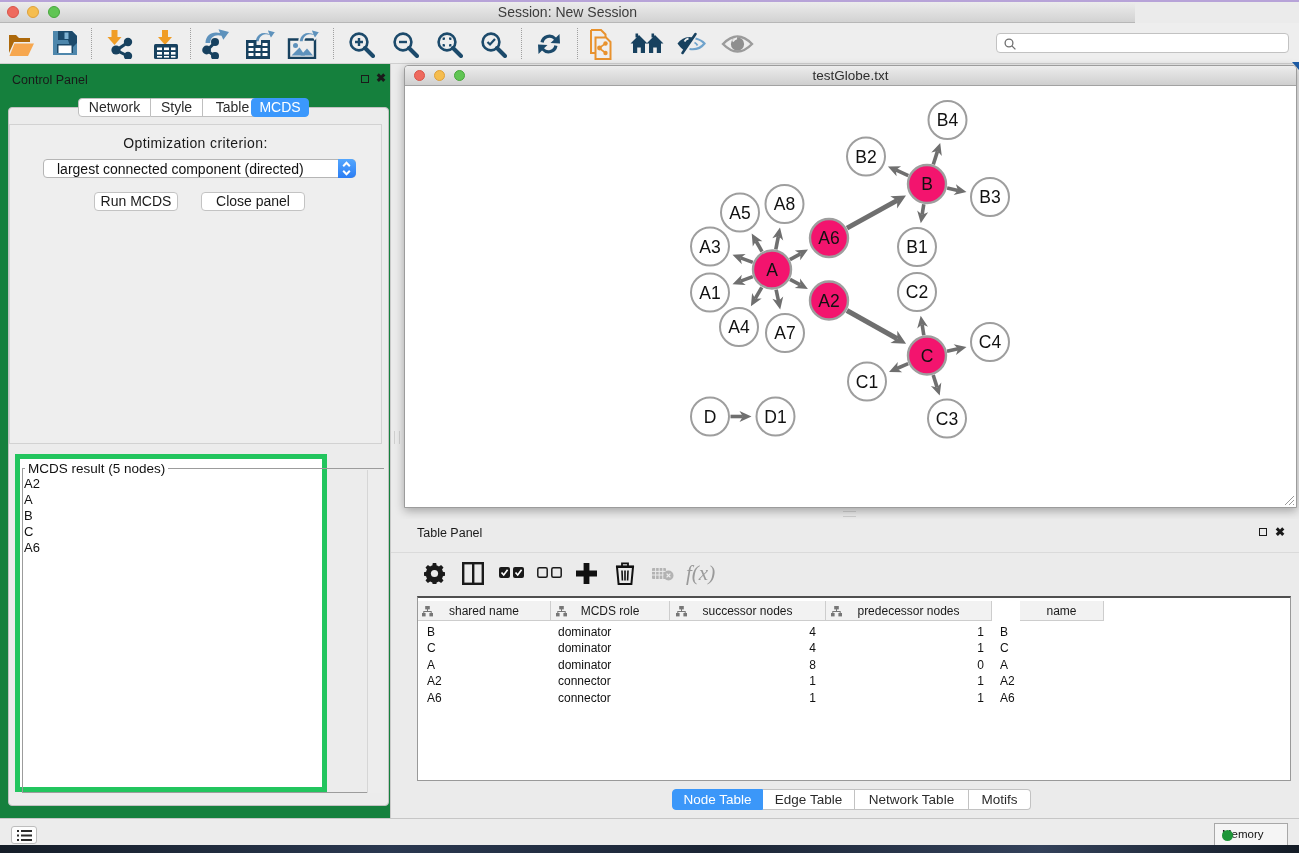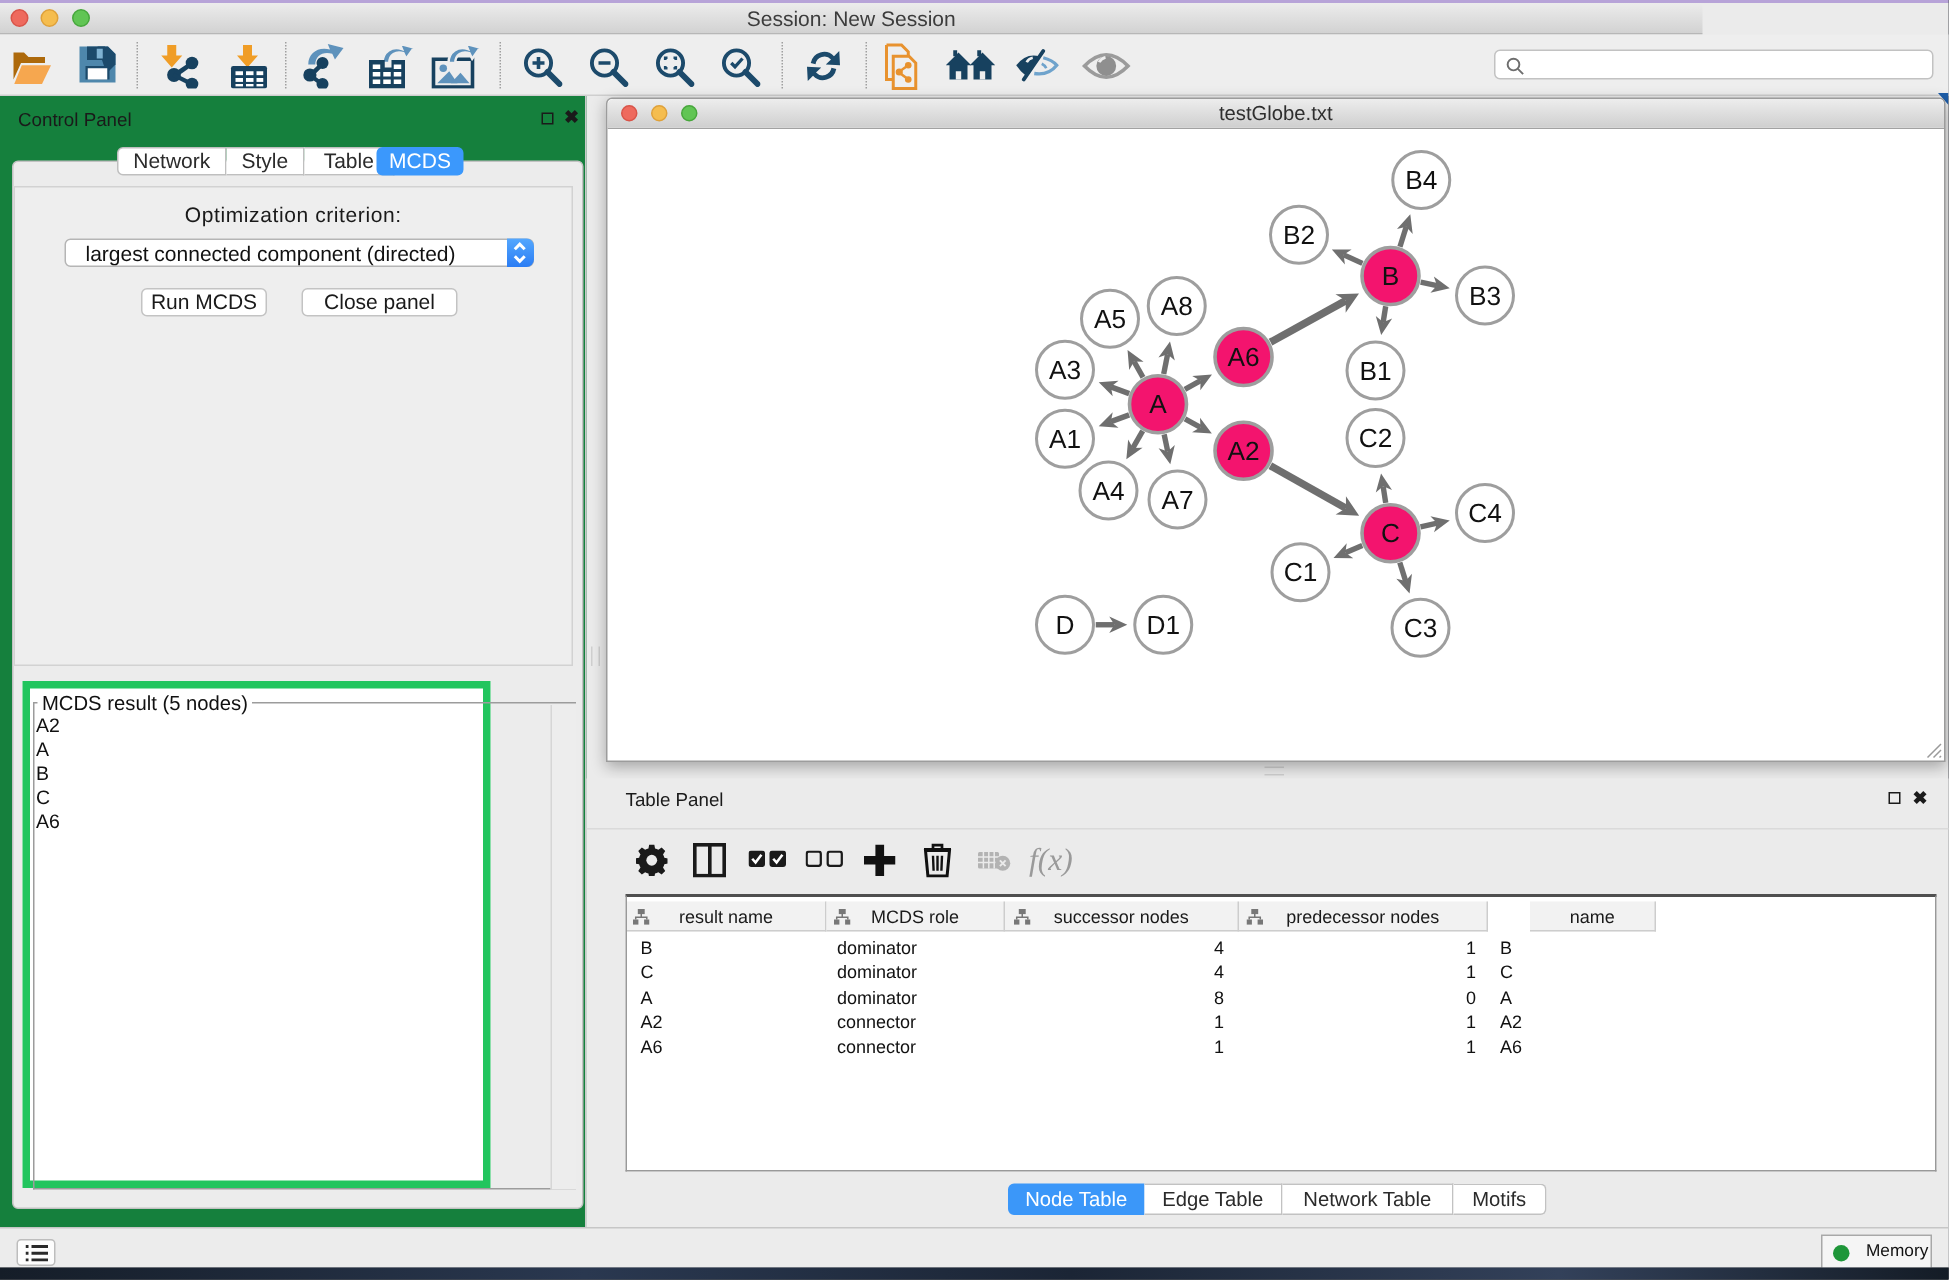--- a/index.html
+++ b/index.html
@@ -43,21 +43,21 @@
 #tpanel{position:absolute;left:391px;top:517px;width:908px;height:299px;background:#ebebeb}
 #tpanel h1{font-size:12.5px;font-weight:400;color:#1a1a1a;position:absolute;left:26px;top:7px}
 #ttool{position:absolute;left:0px;top:33px;width:908px;height:43px;border-top:1px solid #dadada}
 #ttable{position:absolute;left:26px;top:77px;width:874px;height:185px;background:#fff;border:1px solid #999;border-top:2px solid #4f4f4f}
 .th{position:absolute;top:3px;height:20px;background:#f2f2f2;border-right:1px solid #cdcdcd;border-bottom:1px solid #cdcdcd;font-size:12px;color:#1a1a1a;text-align:center;line-height:20px}
 .td{position:absolute;font-size:12px;color:#111;height:17px;line-height:17px;white-space:nowrap}
 .btab{position:absolute;top:270px;height:21px;background:#fff;border:1px solid #c2c2c2;font-size:13.5px;color:#2b2b2b;text-align:center;line-height:19px}
 
 #statusbar{position:absolute;left:0;top:816px;width:1299px;height:27px;background:#ececec;border-top:1px solid #c6c6c6}
 #listbtn{position:absolute;left:11px;top:7px;width:26px;height:18px;background:#fdfdfd;border:1px solid #bdbdbd;border-radius:3px}
-#membtn{position:absolute;left:1214px;top:4px;width:74px;height:23px;background:#f5f5f5;border:1px solid #a8a8a8;font-size:11.5px;color:#111;line-height:21px;padding-left:29px}
+#membtn{position:absolute;left:1214px;top:4px;width:74px;height:23px;background:#f5f5f5;border:1px solid #a8a8a8;font-size:11.5px;color:#111;line-height:21px;padding-left:7px}
 </style></head><body>
 <div id="app">
 
 <div id="titlebar">
   <div class="tl" style="left:6.5px;background:#ee6a5e;border:.5px solid #d95449"></div>
   <div class="tl" style="left:27px;background:#f5bd4f;border:.5px solid #dfa13a"></div>
   <div class="tl" style="left:47.5px;background:#61c554;border:.5px solid #47a73c"></div>
   <div id="title">Session: New Session</div>
 </div>
 
@@ -375,21 +375,21 @@
       </g>
       <g stroke="#ebebeb" stroke-width="1">
         <path d="M0 4.4 L14 4.4 M0 8 L14 8 M3.6 1 L3.6 12 M7.2 1 L7.2 12 M10.8 1 L10.8 12"></path>
       </g>
       <circle cx="16.5" cy="8.5" r="5" fill="#b3b3b3"></circle>
       <path d="M14.6 6.6 L18.4 10.4 M18.4 6.6 L14.6 10.4" stroke="#ebebeb" stroke-width="1.3"></path>
     </svg>
     <div style="position:absolute;left:295px;top:8px;font-family:Liberation Serif, serif;font-style:italic;font-size:21px;color:#9a9a9a">f(x)</div>
   </div>
   <div id="ttable">
-    <div class="th" style="left:0;width:133px">result name</div>
+    <div class="th" style="left:0;width:133px">shared name</div>
     <div class="th" style="left:133px;width:119px">MCDS role</div>
     <div class="th" style="left:252px;width:156px">successor nodes</div>
     <div class="th" style="left:408px;width:166px">predecessor nodes</div>
     <div class="th" style="left:602px;width:84px">name</div>
     <svg class="hicon" style="position:absolute;left:4px;top:8px" width="11" height="11" viewBox="0 0 11 11">
           <g fill="#777">
             <rect x="3.2" y="0" width="4.6" height="3.4"></rect>
             <rect x="0" y="7" width="3.6" height="3.4"></rect>
             <rect x="7.4" y="7" width="3.6" height="3.4"></rect>
             <path d="M5 3 h1 v2 h-1 Z M1.3 5 h8.4 v1 h-8.4 Z M1.3 5 h1 v2 h-1 Z M8.7 5 h1 v2 h-1 Z"></path>

